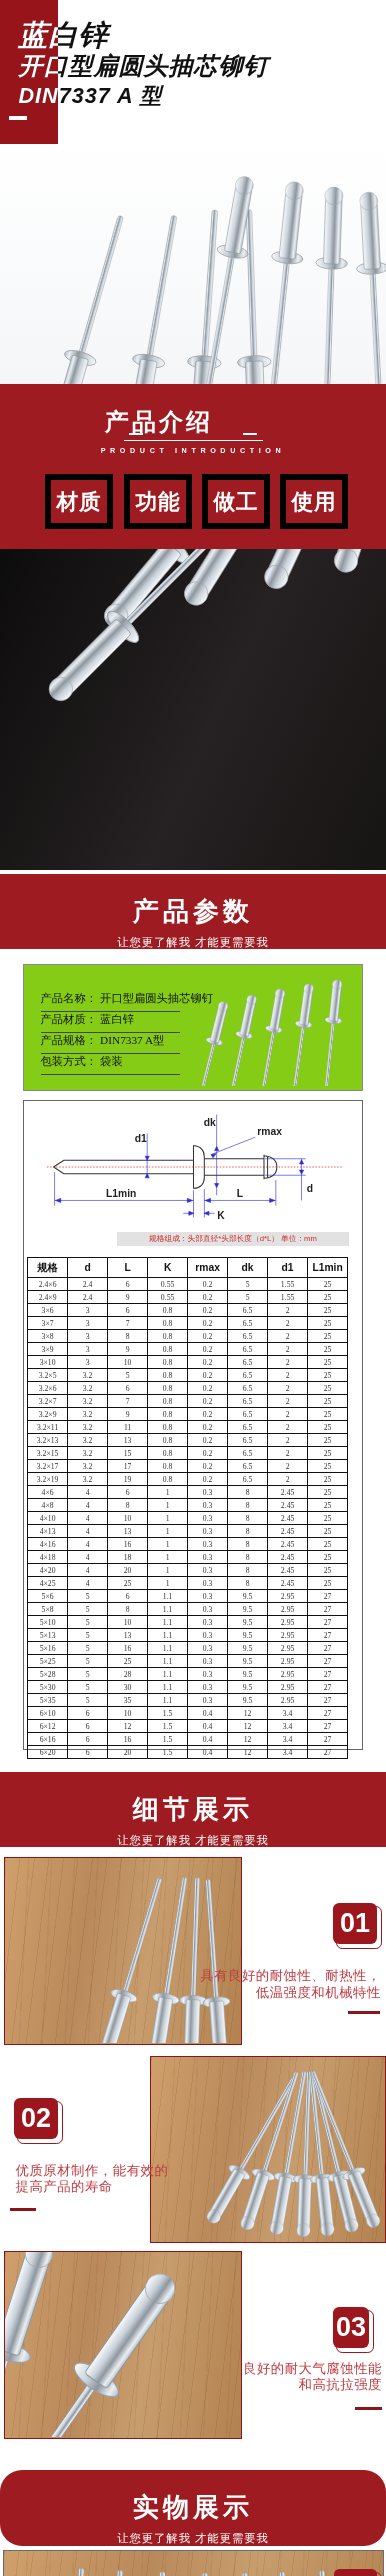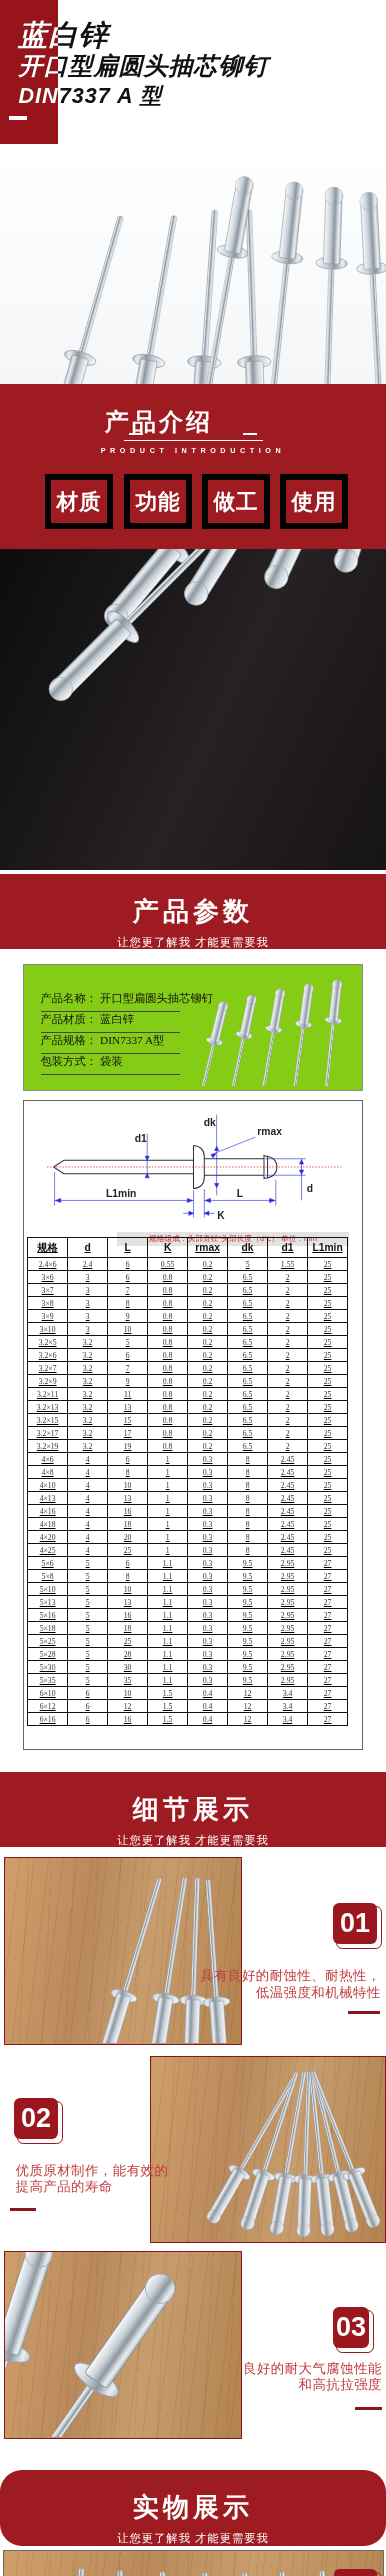--- a/index.html
+++ b/index.html
@@ -52,21 +52,21 @@
   .info-row{position:absolute;left:16.5px;width:139px;padding-bottom:4.6px;border-bottom:0.5px solid #444;
             font-size:11.3px;color:#111;white-space:nowrap;}
   .info-label{font-weight:normal;}
   .info-value{margin-left:3.1px;}
 
   
   .big-box{left:23px;top:1100px;width:340px;height:650px;border:0.5px solid #666;
            box-sizing:border-box;background:#fff;}
   .note-bar{position:absolute;left:59px;top:131px;width:232px;height:14.4px;background:#e2e2e2;
             color:#cc2a2a;font-size:7.7px;display:flex;align-items:center;justify-content:center;margin-left:34px;}
-  .spec-table{position:absolute;left:3.1px;top:136px;width:321px;border-collapse:collapse;table-layout:fixed;text-decoration:underline;}
+  .spec-table{position:absolute;left:3.1px;top:156px;width:321px;border-collapse:collapse;table-layout:fixed;}
   .spec-table th{border:0.5px solid #111;height:17px;font-size:10.3px;font-weight:bold;color:#111;text-align:center;}
   .spec-table td{border:0.5px solid #111;height:12px;font-size:7.7px;color:#333;text-align:center;
                  font-family:"Liberation Serif",serif;padding:0;}
 
   
   .badge{background:#9c171d;color:#fff;border-radius:6.2px;display:flex;align-items:center;
          justify-content:center;font-weight:bold;position:absolute;}
   .badge::after{content:"";position:absolute;left:3.1px;top:3.1px;width:100%;height:100%;
                 border:0.5px solid #9c171d;border-radius:6.2px;}
   .badge-num{font-size:27px;}
@@ -233,20 +233,30 @@
             <td>2.4×6</td>
             <td>2.4</td>
             <td>6</td>
             <td>0.55</td>
             <td>0.2</td>
             <td>5</td>
             <td>1.55</td>
             <td>25</td>
           </tr>
           <tr>
+            <td>2.4×9</td>
+            <td>2.4</td>
+            <td>9</td>
+            <td>0.55</td>
+            <td>0.2</td>
+            <td>5</td>
+            <td>1.55</td>
+            <td>25</td>
+          </tr>
+          <tr>
             <td>3×6</td>
             <td>3</td>
             <td>6</td>
             <td>0.8</td>
             <td>0.2</td>
             <td>6.5</td>
             <td>2</td>
             <td>25</td>
           </tr>
           <tr>
@@ -496,30 +506,20 @@
             <td>1.1</td>
             <td>0.3</td>
             <td>9.5</td>
             <td>2.95</td>
             <td>27</td>
           </tr>
           <tr>
             <td>5×16</td>
             <td>5</td>
             <td>16</td>
-            <td>1.1</td>
-            <td>0.3</td>
-            <td>9.5</td>
-            <td>2.95</td>
-            <td>27</td>
-          </tr>
-          <tr>
-            <td>5×18</td>
-            <td>5</td>
-            <td>18</td>
             <td>1.1</td>
             <td>0.3</td>
             <td>9.5</td>
             <td>2.95</td>
             <td>27</td>
           </tr>
           <tr>
             <td>5×25</td>
             <td>5</td>
             <td>25</td>
@@ -576,20 +576,30 @@
             <td>1.5</td>
             <td>0.4</td>
             <td>12</td>
             <td>3.4</td>
             <td>27</td>
           </tr>
           <tr>
             <td>6×16</td>
             <td>6</td>
             <td>16</td>
+            <td>1.5</td>
+            <td>0.4</td>
+            <td>12</td>
+            <td>3.4</td>
+            <td>27</td>
+          </tr>
+          <tr>
+            <td>6×20</td>
+            <td>6</td>
+            <td>20</td>
             <td>1.5</td>
             <td>0.4</td>
             <td>12</td>
             <td>3.4</td>
             <td>27</td>
           </tr>
         </tbody>
     </table>
   </div>
 

